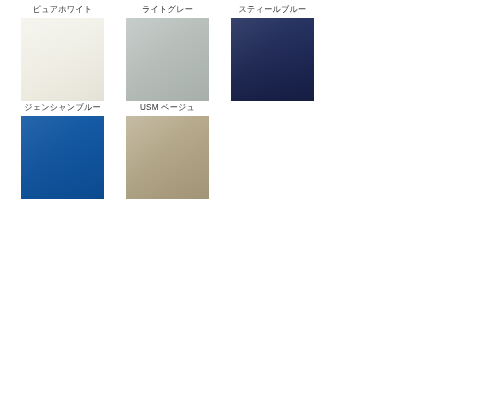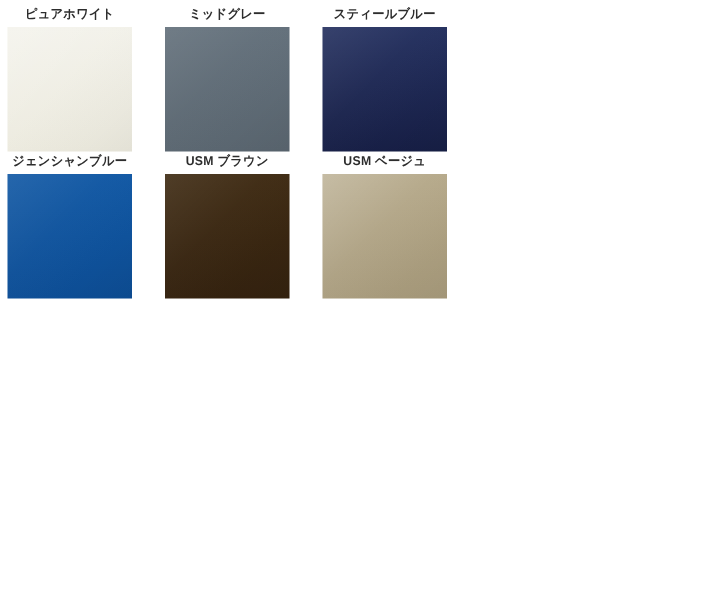--- a/index.html
+++ b/index.html
@@ -11,30 +11,29 @@
     width: 480px;
     height: 397px;
     background: #ffffff;
     font-family: "Liberation Sans", "DejaVu Sans", sans-serif;
     overflow: hidden;
     position: relative;
   }
 
   .palette-grid {
     position: absolute;
-    left: 0;
+    left: 16px;
     top: 0;
     width: 424px;
     height: 397px;
     box-sizing: border-box;
     padding: 4px 0 0 5px;
     display: flex;
     flex-wrap: wrap;
     align-content: flex-start;
-    font-weight: bold;
   }
 
   .swatch-cell {
     width: 105px;
     height: 98px;
     box-sizing: border-box;
     display: flex;
     flex-direction: column;
     align-items: flex-start;
     margin: 0;
@@ -93,32 +92,28 @@
 </style>
 </head>
 <body style="background: rgb(255, 255, 255);">
 
 <div class="palette-grid">
     <div class="swatch-cell">
       <div class="swatch-label">ピュアホワイト</div>
       <div class="swatch-chip is-light" style="background: linear-gradient(rgb(242, 241, 233) 0%, rgb(236, 234, 222) 100%);"></div>
     </div>
     <div class="swatch-cell">
-      <div class="swatch-label">ミッドグレー</div>
-      <div class="swatch-chip" style="background: linear-gradient(rgb(99, 112, 123) 0%, rgb(91, 103, 113) 100%);"></div>
+      <div class="swatch-label">ライトグレー</div>
+      <div class="swatch-chip is-light" style="background: linear-gradient(rgb(181, 189, 185) 0%, rgb(174, 182, 178) 100%);"></div>
     </div>
     <div class="swatch-cell">
       <div class="swatch-label">スティールブルー</div>
       <div class="swatch-chip" style="background: linear-gradient(rgb(36, 48, 95) 0%, rgb(23, 31, 70) 100%);"></div>
     </div>
     <div class="swatch-cell">
       <div class="swatch-label">ジェンシャンブルー</div>
       <div class="swatch-chip" style="background: linear-gradient(rgb(17, 88, 164) 0%, rgb(13, 78, 150) 100%);"></div>
     </div>
     <div class="swatch-cell">
-      <div class="swatch-label">USM ブラウン</div>
-      <div class="swatch-chip" style="background: linear-gradient(rgb(63, 43, 19) 0%, rgb(52, 34, 15) 100%);"></div>
-    </div>
-    <div class="swatch-cell">
       <div class="swatch-label">USM ベージュ</div>
       <div class="swatch-chip is-light" style="background: linear-gradient(rgb(179, 166, 134) 0%, rgb(168, 155, 124) 100%);"></div>
     </div>
   </div>
 
 </body></html>

